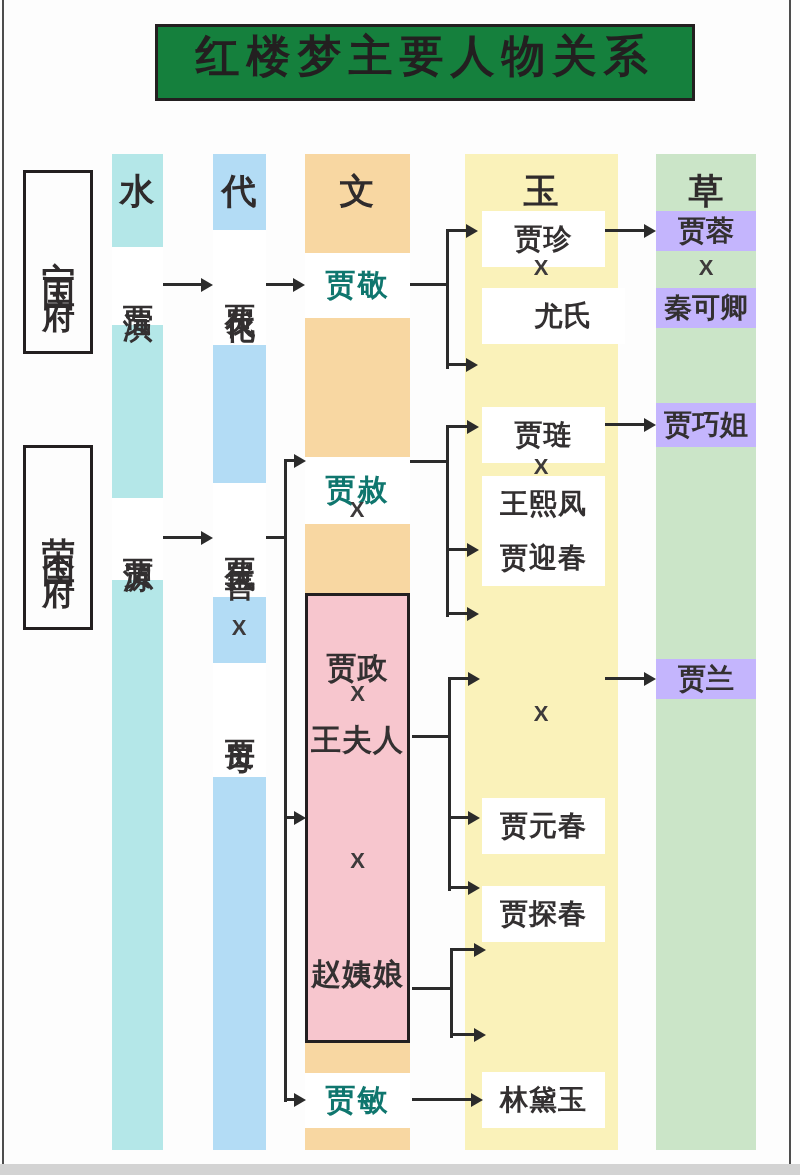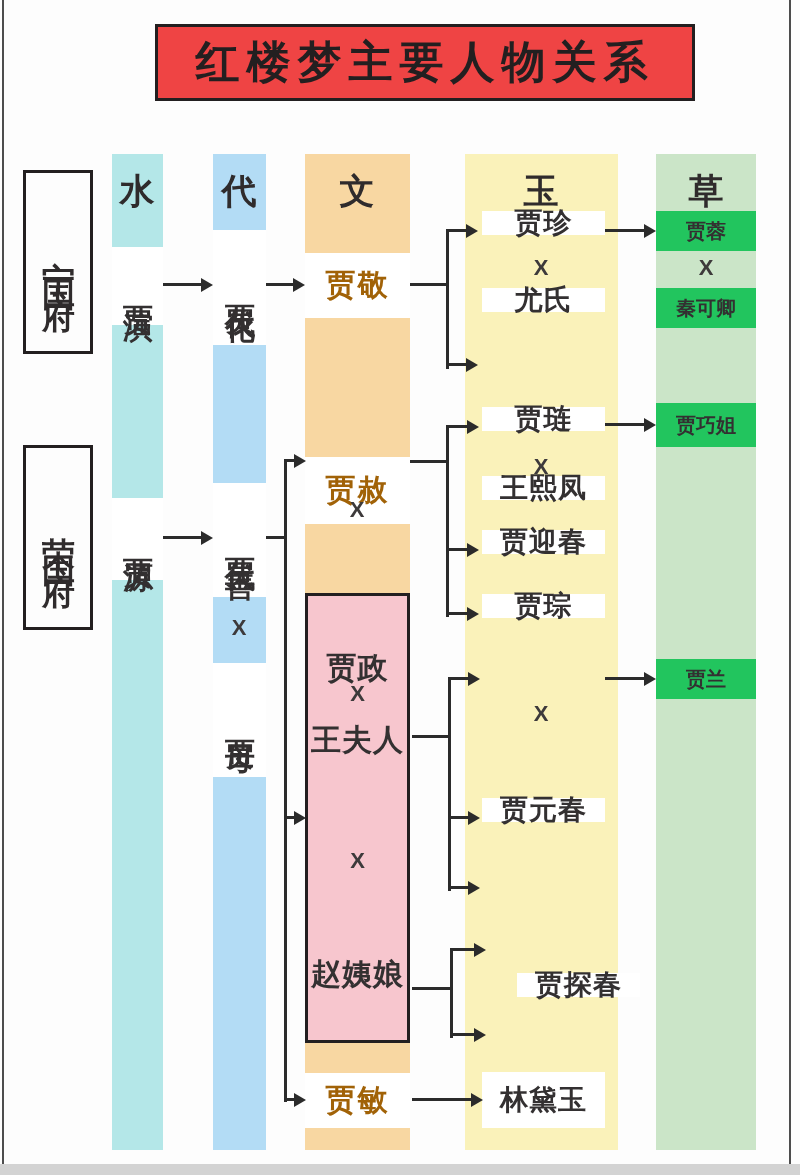--- a/index.html
+++ b/index.html
@@ -3,22 +3,22 @@
 <meta charset="utf-8">
 <style>
   html,body{margin:0;padding:0;}
   body{font-family:"Liberation Sans","DejaVu Sans",sans-serif;background:#ffffff;}
   #canvas{position:relative;width:800px;height:1175px;background:#fdfdfd;overflow:hidden;}
 
   .edge-line{position:absolute;background:#4d4d4d;}
   .bottom-band{position:absolute;background:#d3d3d3;}
 
   .title-box{position:absolute;left:155px;top:24px;width:540px;height:77px;
-    background:#ef4444;border:3px solid #231f20;box-sizing:border-box;
-    display:flex;align-items:center;justify-content:center;}
+    background:#15803d;border:3px solid #231f20;box-sizing:border-box;
+    display:flex;align-items:flex-start;justify-content:center;}
   .title-text{font-size:44px;font-weight:bold;color:#231f20;letter-spacing:7px;white-space:nowrap;}
 
   .strip{position:absolute;top:154px;height:996px;}
   .strip.shui{left:112px;width:51px;background:#b4e7e8;}
   .strip.dai {left:213px;width:53px;background:#b3dcf5;}
   .strip.wen {left:305px;width:105px;background:#f8d7a2;}
   .strip.yu  {left:465px;width:153px;background:#faf2ba;}
   .strip.cao {left:656px;width:100px;background:#cbe5c8;}
 
   .col-header{position:absolute;top:168px;transform:translateX(-50%);
@@ -30,29 +30,29 @@
     writing-mode:vertical-rl;text-orientation:upright;
     font-size:33px;font-weight:600;color:#2f2b2c;letter-spacing:18px;}
 
   .vnode{position:absolute;background:#ffffff;z-index:2;
     display:flex;align-items:center;justify-content:center;
     writing-mode:vertical-rl;text-orientation:upright;
     font-size:30px;font-weight:600;color:#333031;letter-spacing:5px;}
 
   .hband{position:absolute;background:#ffffff;z-index:2;
     display:flex;align-items:center;justify-content:center;
-    font-size:30px;font-weight:600;color:#a16207;letter-spacing:2px;white-space:nowrap;}
-
-  .ybox{position:absolute;left:482px;width:123px;height:24px;background:#ffffff;z-index:2;
+    font-size:30px;font-weight:600;color:#0f766e;letter-spacing:2px;white-space:nowrap;}
+
+  .ybox{position:absolute;left:482px;width:123px;height:56px;background:#ffffff;z-index:2;
     display:flex;align-items:center;justify-content:center;
     font-size:28px;font-weight:600;color:#333031;letter-spacing:1px;white-space:nowrap;}
 
-  .gband{position:absolute;left:656px;width:100px;height:40px;background:#22c55e;z-index:2;
-    display:flex;align-items:center;justify-content:center;
-    font-size:20px;font-weight:600;color:#333031;white-space:nowrap;}
+  .gband{position:absolute;left:656px;width:100px;height:40px;background:#c4b5fd;z-index:2;
+    display:flex;align-items:center;justify-content:center;
+    font-size:28px;font-weight:600;color:#333031;white-space:nowrap;}
 
   .xmark{position:absolute;transform:translate(-50%,-50%);
     font-size:22px;font-weight:600;color:#3d3a3b;z-index:3;}
 
   .pink-box{position:absolute;left:305px;top:593px;width:105px;height:450px;
     background:#f7c6ce;border:3px solid #231f20;box-sizing:border-box;z-index:3;}
   .pink-name{position:absolute;left:0;width:100%;text-align:center;
     font-size:30px;font-weight:600;color:#333031;letter-spacing:1px;white-space:nowrap;}
   .pink-x{position:absolute;left:0;width:100%;text-align:center;
     font-size:22px;font-weight:600;color:#3d3a3b;}
@@ -98,27 +98,26 @@
   <div class="vnode" style="left:112px;top:498px;width:51px;height:82px;">贾源</div>
   <div class="vnode" style="left:213px;top:230px;width:53px;height:115px;">贾代化</div>
   <div class="vnode" style="left:213px;top:483px;width:53px;height:114px;">贾代善</div>
   <div class="vnode" style="left:213px;top:663px;width:53px;height:114px;">贾母</div>
 
   <div class="hband" style="left:305px;top:253px;width:105px;height:65px;">贾敬</div>
   <div class="hband" style="left:305px;top:429px;width:105px;height:67px;margin-top:28px;">贾赦</div>
   <div class="hband" style="left:305px;top:1073px;width:105px;height:55px;">贾敏</div>
 
   <div class="ybox" style="top:211px;">贾珍</div>
-  <div class="ybox" style="top:288px;">尤氏</div>
+  <div class="ybox" style="top:288px;padding-left:20px;">尤氏</div>
   <div class="ybox" style="top:407px;">贾琏</div>
   <div class="ybox" style="top:476px;">王熙凤</div>
   <div class="ybox" style="top:530px;">贾迎春</div>
-  <div class="ybox" style="top:594px;">贾琮</div>
   <div class="ybox" style="top:798px;">贾元春</div>
-  <div class="ybox" style="top:973px;margin-left:35px;">贾探春</div>
+  <div class="ybox" style="top:886px;">贾探春</div>
   <div class="ybox" style="top:1072px;height:56px;">林黛玉</div>
 
   <div class="gband" style="top:211px;">贾蓉</div>
   <div class="gband" style="top:288px;">秦可卿</div>
   <div class="gband" style="top:403px;height:44px;">贾巧姐</div>
   <div class="gband" style="top:659px;">贾兰</div>
 
   <div class="xmark" style="left:239px;top:628px;">X</div>
   <div class="xmark" style="left:357px;top:510px;">X</div>
   <div class="xmark" style="left:541px;top:268px;">X</div>

